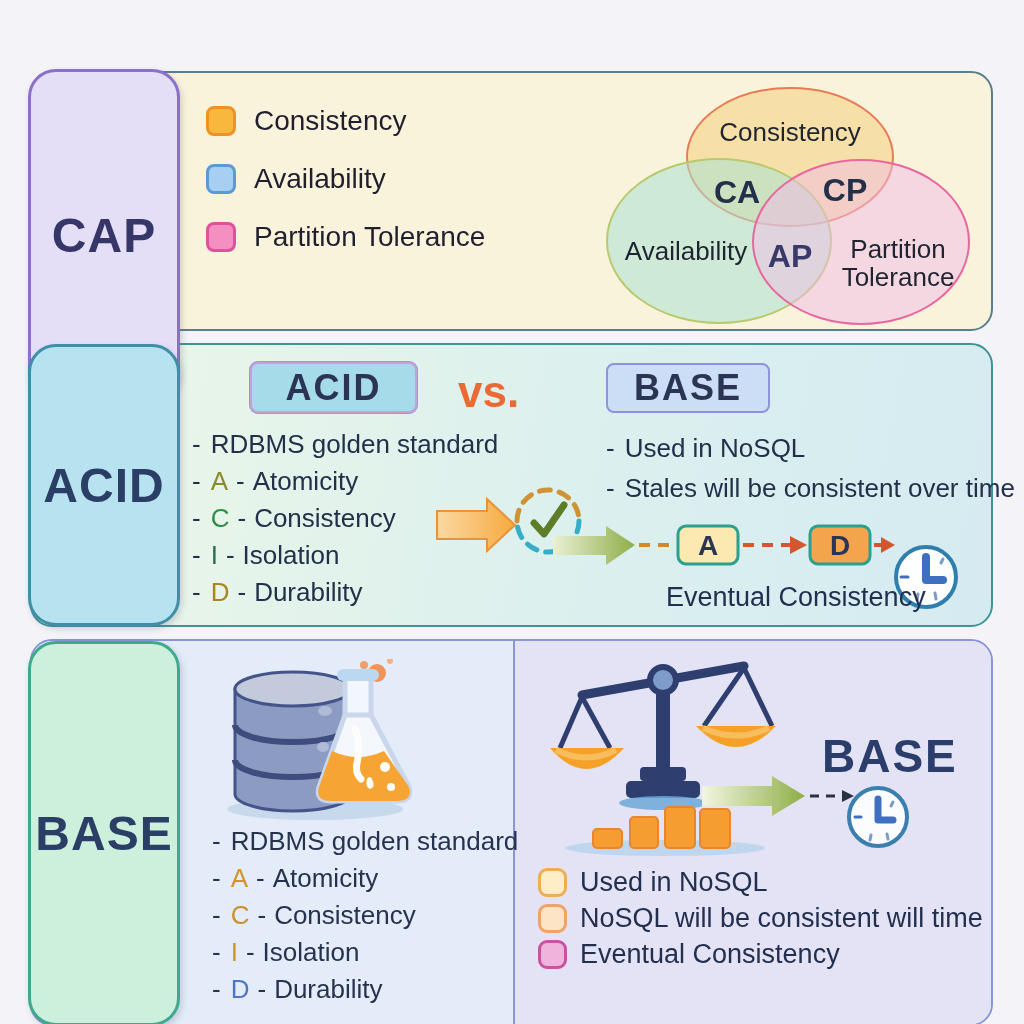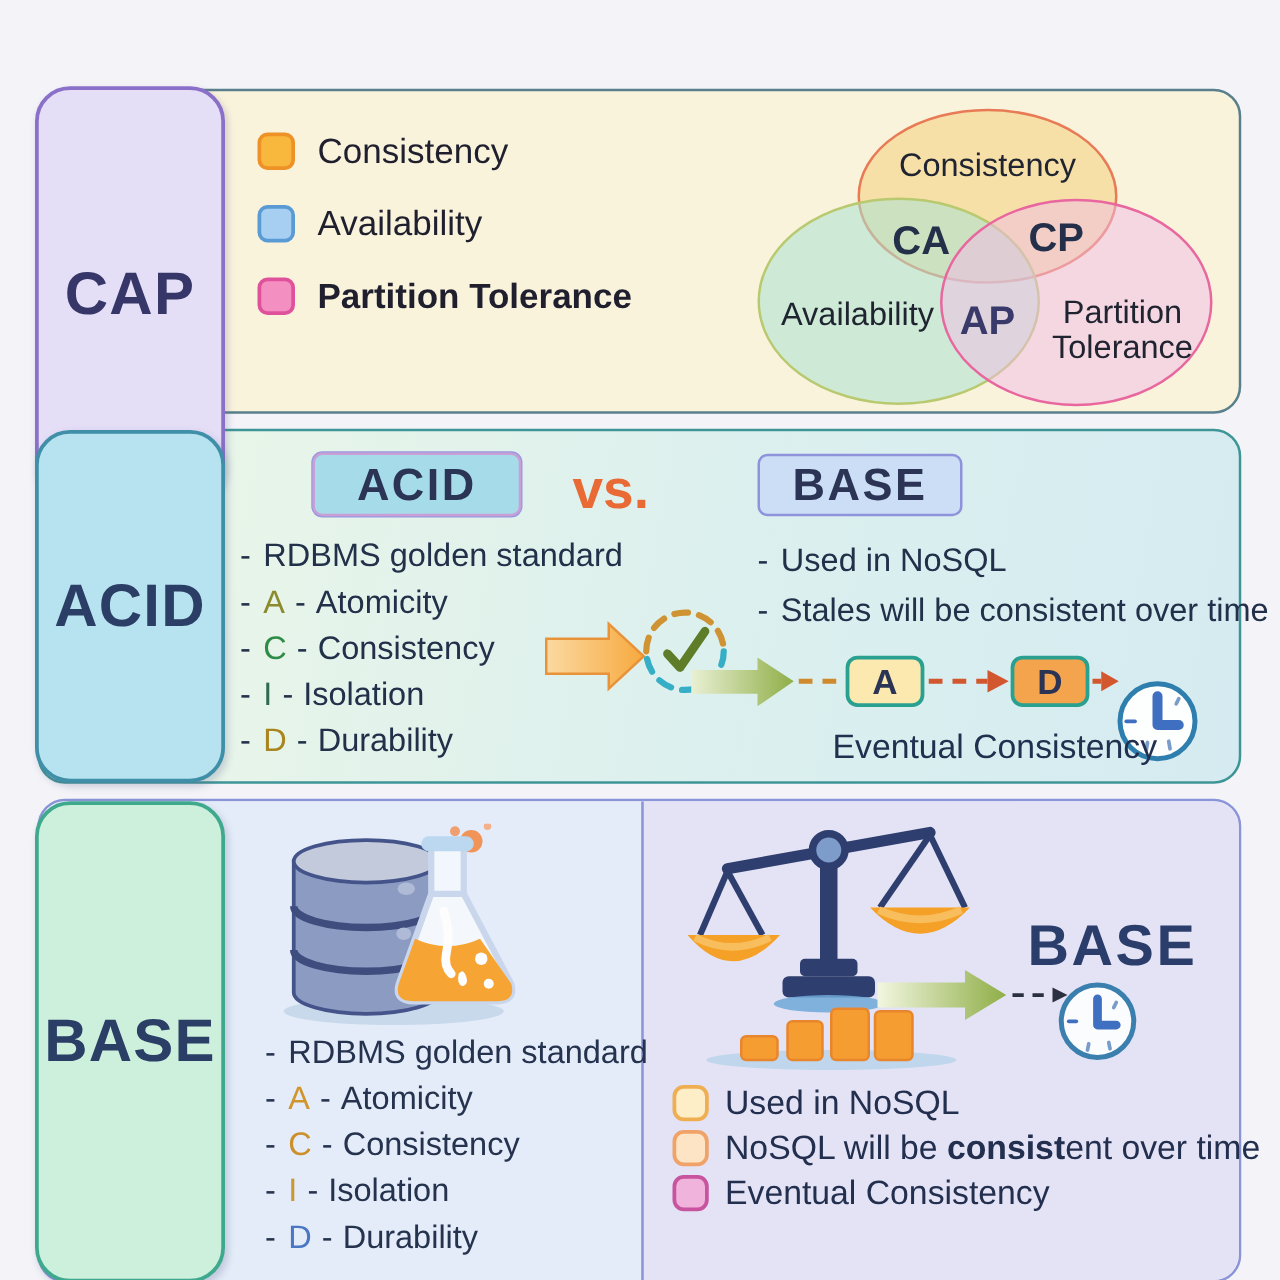--- a/index.html
+++ b/index.html
@@ -39,39 +39,39 @@
   .acid-right-list .li-row{height:40px;}
   .base-list{left:212px;top:795px;}
   .base-list .li-row{height:37px;font-size:26px;color:#26334F;}
   
   .flow-caption{left:666px;top:551px;font-size:27px;color:#223050;z-index:4;}
   
   .base-title{left:822px;top:698px;font-size:46px;font-weight:bold;color:#2B3E6B;letter-spacing:2px;}
   .br-legend-row{display:flex;align-items:center;left:538px;height:30px;}
   .bullet{width:29px;height:29px;border-radius:9px;border:3px solid #000;box-sizing:border-box;flex:0 0 auto;}
   .br-label{margin-left:13px;font-size:27px;color:#222F4E;white-space:nowrap;}
-  .br-label .b{font-weight:bold;text-align:center;}
+  .br-label .b{font-weight:normal;text-align:center;}
   svg{display:block;}
 </style>
 </head>
 <body>
 
 <div class="stage">
 
   <div class="abs panel panel-cap"></div>
 
   <div class="abs legend-row" style="left:206px;top:74px;">
     <div class="swatch" style="background-color: rgb(248, 184, 62); border-color: rgb(238, 145, 38);"></div>
     <div class="legend-label">Consistency</div>
   </div>
   <div class="abs legend-row" style="left:206px;top:132px;">
     <div class="swatch" style="background-color: rgb(167, 207, 242); border-color: rgb(91, 155, 213);"></div>
     <div class="legend-label">Availability</div>
   </div>
-  <div class="abs legend-row" style="left:206px;top:190px;font-weight:bold;">
+  <div class="abs legend-row" style="left:206px;top:190px;">
     <div class="swatch" style="background-color: rgb(244, 143, 193); border-color: rgb(224, 81, 156);"></div>
     <div class="legend-label">Partition Tolerance</div>
   </div>
 
   <svg class="abs" style="left:600px;top:48px;" width="390" height="250" viewBox="0 0 390 250">
     <ellipse cx="190" cy="78" rx="103" ry="69" fill-opacity="0.62" stroke-width="2" fill="#F6D488" stroke="#E87A56"></ellipse>
     <ellipse cx="119" cy="162" rx="112" ry="82" fill-opacity="0.55" stroke-width="2" fill="#A9E2D3" stroke="#B9C96F"></ellipse>
     <ellipse cx="261" cy="163" rx="108" ry="82" fill-opacity="0.50" stroke-width="2" fill="#F0BCE6" stroke="#E8679F"></ellipse>
     <text x="190" y="62" text-anchor="middle" font-size="26" fill="#1F2430">Consistency</text>
     <text x="137" y="124" text-anchor="middle" font-size="32" font-weight="bold" fill="#24304A">CA</text>
@@ -286,21 +286,21 @@
   </svg>
 
   <div class="abs base-title">BASE</div>
 
   <div class="abs br-legend-row" style="top:836px;">
     <div class="bullet" style="background-color: rgb(253, 238, 200); border-color: rgb(239, 174, 82);"></div>
     <div class="br-label"><span>Used in NoSQL</span><span class="b"></span><span></span></div>
   </div>
   <div class="abs br-legend-row" style="top:872px;">
     <div class="bullet" style="background-color: rgb(252, 228, 196); border-color: rgb(240, 163, 104);"></div>
-    <div class="br-label"><span>NoSQL will be </span><span class="b">consist</span><span>ent over time</span></div>
+    <div class="br-label"><span>NoSQL will be </span><span class="b">consist</span><span>ent will time</span></div>
   </div>
   <div class="abs br-legend-row" style="top:908px;">
     <div class="bullet" style="background-color: rgb(239, 179, 220); border-color: rgb(200, 83, 158);"></div>
     <div class="br-label"><span>Eventual Consistency</span><span class="b"></span><span></span></div>
   </div>
 
   <div class="abs side-box side-base">
     <span>BASE</span>
   </div>
 

